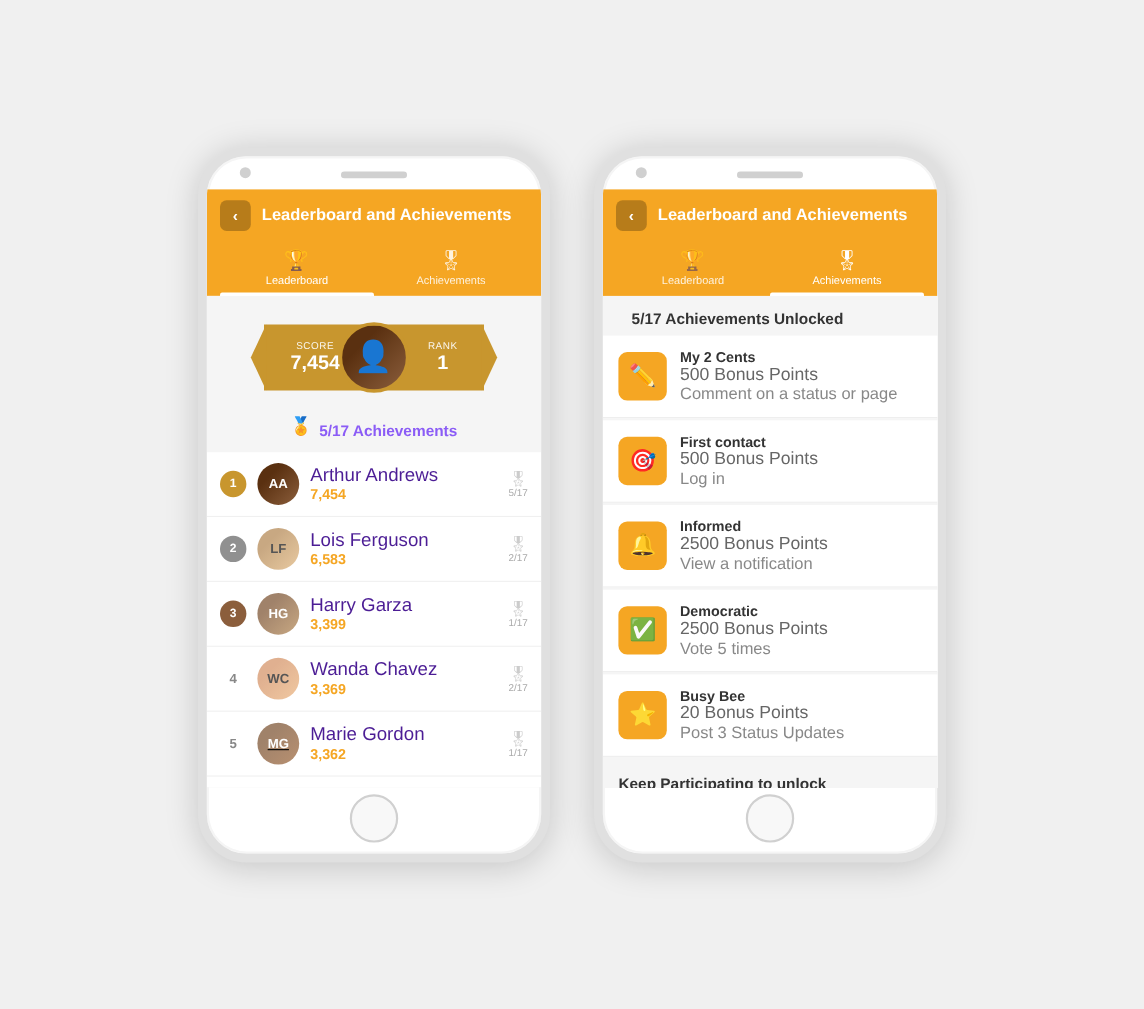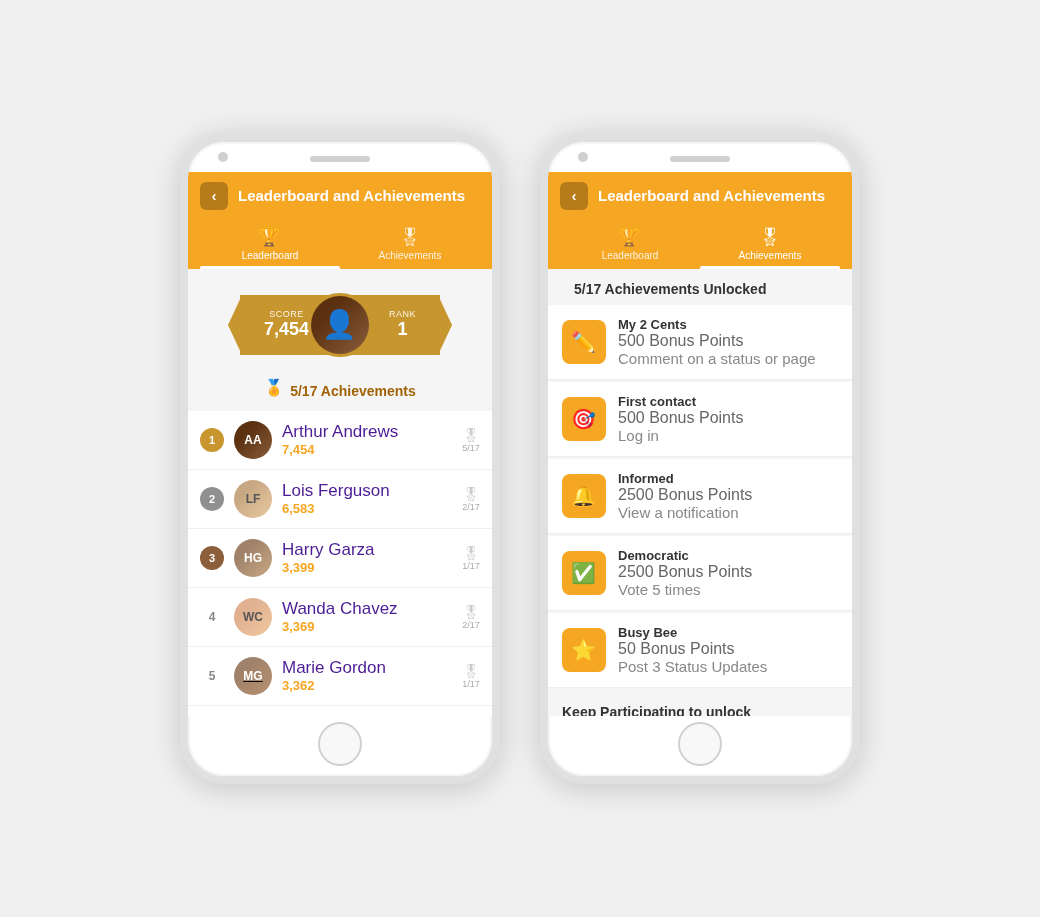--- a/index.html
+++ b/index.html
@@ -219,21 +219,21 @@
       height: 100%;
       background: linear-gradient(135deg, #8B6914 0%, #5a4020 100%);
       display: flex;
       align-items: center;
       justify-content: center;
       color: white;
       font-size: 20px;
       font-weight: bold;
     }
     .achievements-count {
-      color: #a16207;
+      color: #8b5cf6;
       font-size: 14px;
       font-weight: 600;
       margin: 10px 0 4px;
       display: flex;
       align-items: center;
       gap: 6px;
     }
     .leaderboard-list {
       flex: 1;
       overflow-y: auto;
@@ -571,21 +571,21 @@
             <div class="ach-title">Democratic</div>
             <div class="ach-points">2500 Bonus Points</div>
             <div class="ach-desc">Vote 5 times</div>
           </div>
         </div>
 
         <div class="achievement-item">
           <div class="ach-icon-box">⭐</div>
           <div class="ach-info">
             <div class="ach-title">Busy Bee</div>
-            <div class="ach-points">50 Bonus Points</div>
+            <div class="ach-points">20 Bonus Points</div>
             <div class="ach-desc">Post 3 Status Updates</div>
           </div>
         </div>
 
         <div class="keep-participating">Keep Participating to unlock</div>
 
         <div class="locked-item">
           <div class="locked-icon-box">💬</div>
 
         </div>

